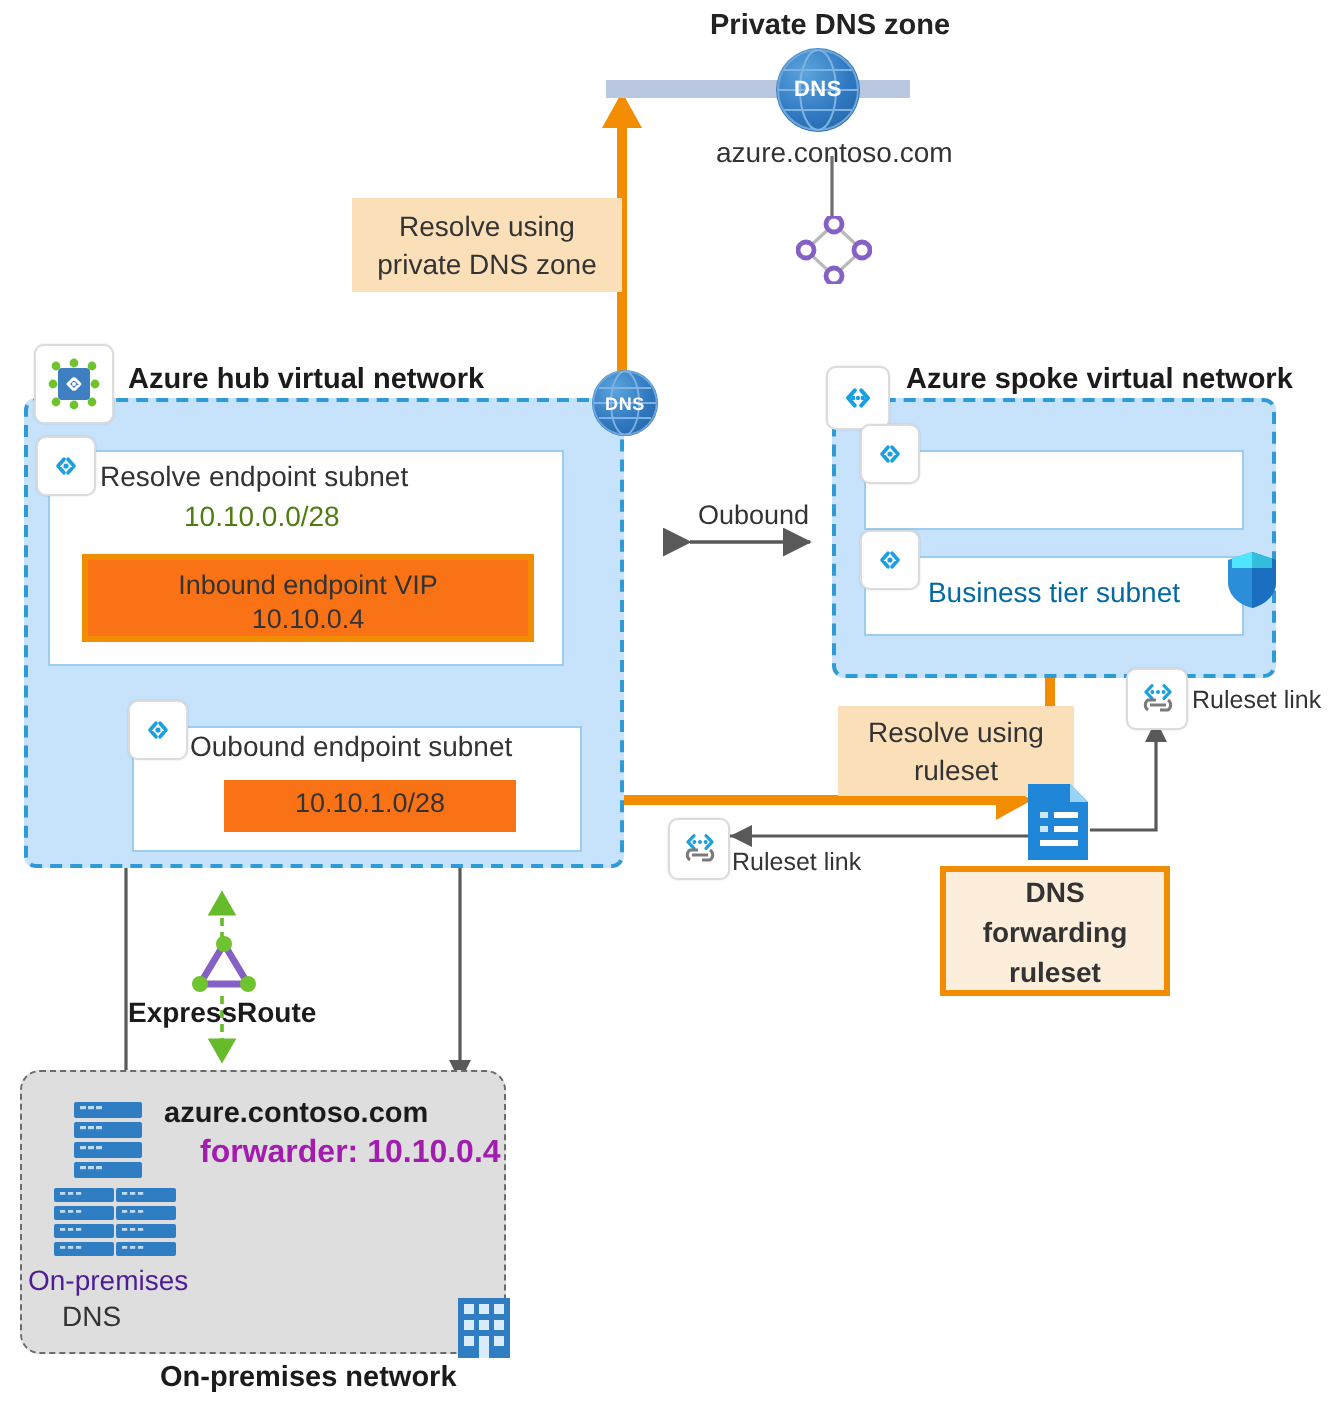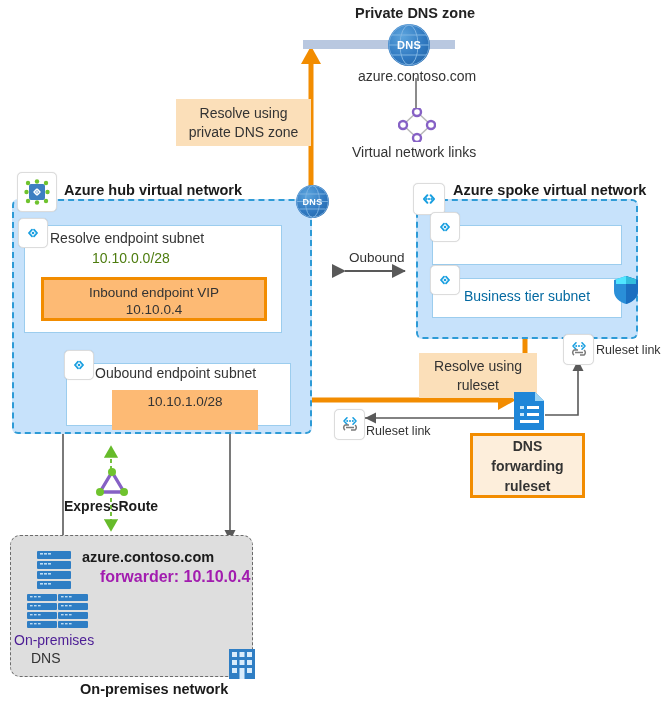--- a/index.html
+++ b/index.html
@@ -13,21 +13,21 @@
   
   .vnet{position:absolute;background:#c7e2fb;border:2px dashed #2e9bd6;border-radius:6px;box-sizing:border-box;}
   .vnet-title{position:absolute;font-weight:bold;font-size:14.5px;color:#1b1b1b;white-space:nowrap;}
 
   
   .subnet{position:absolute;background:#ffffff;border:1px solid #9ccdee;box-sizing:border-box;}
   .subnet-spoke{position:absolute;background:#ffffff;border:1px solid #9ccdee;box-sizing:border-box;}
   .subnet-label{position:absolute;font-size:14px;color:#333;white-space:nowrap;}
 
   
-  .ipbox{position:absolute;background:#fdba74;box-sizing:border-box;}
+  .ipbox{position:absolute;background:#f97316;box-sizing:border-box;}
   .ipbox.hl{border:3px solid #f28c00;}
   .ipbox-txt{position:absolute;width:100%;text-align:center;font-size:13.5px;color:#333;line-height:17px;}
 
   
   .callout{position:absolute;background:#fbdfb9;box-sizing:border-box;
            display:flex;align-items:center;justify-content:center;
            text-align:center;font-size:14px;color:#333;line-height:19px;}
   .callout.boxed{background:#fdeedb;border:3px solid #f28c00;font-weight:bold;line-height:20px;}
 
   
@@ -137,21 +137,20 @@
     <line x1="19" y1="4" x2="5" y2="17" stroke="#b9b9b9" stroke-width="1.6"></line>
     <line x1="19" y1="4" x2="33" y2="17" stroke="#b9b9b9" stroke-width="1.6"></line>
     <line x1="5" y1="17" x2="19" y2="30" stroke="#b9b9b9" stroke-width="1.6"></line>
     <line x1="33" y1="17" x2="19" y2="30" stroke="#b9b9b9" stroke-width="1.6"></line>
     <circle cx="19" cy="4" r="4" fill="#fff" stroke="#8661c5" stroke-width="2.4"></circle>
     <circle cx="5" cy="17" r="4" fill="#fff" stroke="#8661c5" stroke-width="2.4"></circle>
     <circle cx="33" cy="17" r="4" fill="#fff" stroke="#8661c5" stroke-width="2.4"></circle>
     <circle cx="19" cy="30" r="4" fill="#fff" stroke="#8661c5" stroke-width="2.4"></circle>
   </svg>
 
-  <div class="abs txt" style="left:352px;top:144px;font-size:14px;color:#333;">Virtual network links</div>
 
   <div class="callout" style="left:176px;top:99px;width:135px;height:47px;flex-direction:column;">
     <span>Resolve using</span>
     <span>private DNS zone</span>
   </div>
 
   <div class="vnet" style="left:12px;top:199px;width:300px;height:235px;"></div>
 
   <div class="chip" style="left:17px;top:172px;width:38px;height:38px;">
     <svg width="30" height="30" viewBox="0 0 30 30">
@@ -197,21 +196,21 @@
   </div>
 
   <div class="subnet" style="left:66px;top:363px;width:225px;height:63px;"></div>
   <div class="chip" style="left:64px;top:350px;width:28px;height:28px;">
     <svg width="22" height="22" viewBox="0 0 22 22">
       <path d="M7,11 l3,-3.4 M7,11 l3,3.4 M15,11 l-3,-3.4 M15,11 l-3,3.4" stroke="#1a9fe0" stroke-width="1.8" fill="none" stroke-linecap="round"></path>
       <circle cx="11" cy="11" r="1.3" fill="#1a9fe0"></circle>
     </svg>
   </div>
   <div class="subnet-label" style="left:95px;top:365px;">Oubound endpoint subnet</div>
-  <div class="ipbox" style="left:112px;top:390px;width:146px;height:40px;">
+  <div class="ipbox" style="left:112px;top:390px;width:146px;height:26px;">
     <div class="ipbox-txt" style="top:3px;">10.10.1.0/28</div>
   </div>
 
   <div class="vnet" style="left:416px;top:199px;width:222px;height:140px;"></div>
   <div class="chip" style="left:413px;top:183px;width:30px;height:30px;">
     <svg width="24" height="24" viewBox="0 0 24 24">
       <path d="M7,12 l3.4,-3.8 M7,12 l3.4,3.8 M17,12 l-3.4,-3.8 M17,12 l-3.4,3.8" stroke="#1a9fe0" stroke-width="2" fill="none" stroke-linecap="round"></path>
       <circle cx="9.6" cy="12" r="1.1" fill="#1a9fe0"></circle>
       <circle cx="12" cy="12" r="1.1" fill="#1a9fe0"></circle>
       <circle cx="14.4" cy="12" r="1.1" fill="#1a9fe0"></circle>

